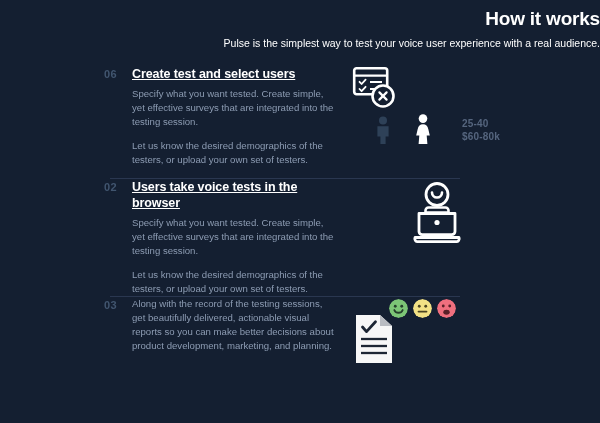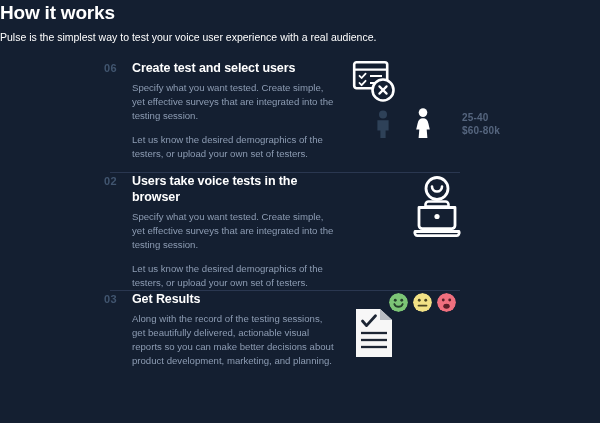--- a/index.html
+++ b/index.html
@@ -16,22 +16,22 @@
   }
   .page {
     width: 600px;
     height: 423px;
     position: relative;
     box-sizing: border-box;
   }
 
   
   .header {
-    padding-top: 1px;
-    text-align: left;
+    padding-top: 7px;
+    text-align: right;
   }
   .header-title {
     color: #ffffff;
     font-size: 19px;
     font-weight: bold;
     letter-spacing: -0.2px;
     margin: 0;
     line-height: 24px;
   }
   .header-subtitle {
@@ -73,20 +73,21 @@
     width: 205px;
     margin-left: 28px;
   }
   .step-title {
     color: #ffffff;
     font-size: 12.5px;
     font-weight: bold;
     margin: 0 0 5px 0;
     line-height: 16px;
     letter-spacing: -0.1px;
+    text-decoration: underline;
   }
   .step-para {
     color: #8d9cb3;
     font-size: 9.6px;
     line-height: 14px;
     margin: 0 0 10px 0;
   }
   .step-para:last-child { margin-bottom: 0; }
 
   
@@ -233,21 +234,20 @@
           <path d="M9 56.5h44a3 3 0 0 1-3 4.2H12a3 3 0 0 1-3-4.2z" fill="none" stroke="#ffffff" stroke-width="2.8" stroke-linejoin="round"></path>
         </svg>
       </div>
     </div>
 
     <div class="step-divider"></div>
 
     <div class="step">
       <div class="step-num">03</div>
       <div class="step-body">
-        <h2 class="step-title">Get Results</h2>
         <p class="step-para">Along with the record of the testing sessions, get beautifully delivered, actionable visual reports so you can make better decisions about product development, marketing, and planning.</p>
       </div>
       <div class="step-art">
 
         <div class="art-faces">
           <svg class="face" viewBox="0 0 20 20">
             <circle cx="10" cy="10" r="10" fill="#7cc576"></circle>
             <circle cx="6.6" cy="7.6" r="1.5" fill="#25402b"></circle>
             <circle cx="13.4" cy="7.6" r="1.5" fill="#25402b"></circle>
             <path d="M5.6 11.6a4.8 4.8 0 0 0 8.8 0" fill="none" stroke="#25402b" stroke-width="1.9" stroke-linecap="round"></path>

